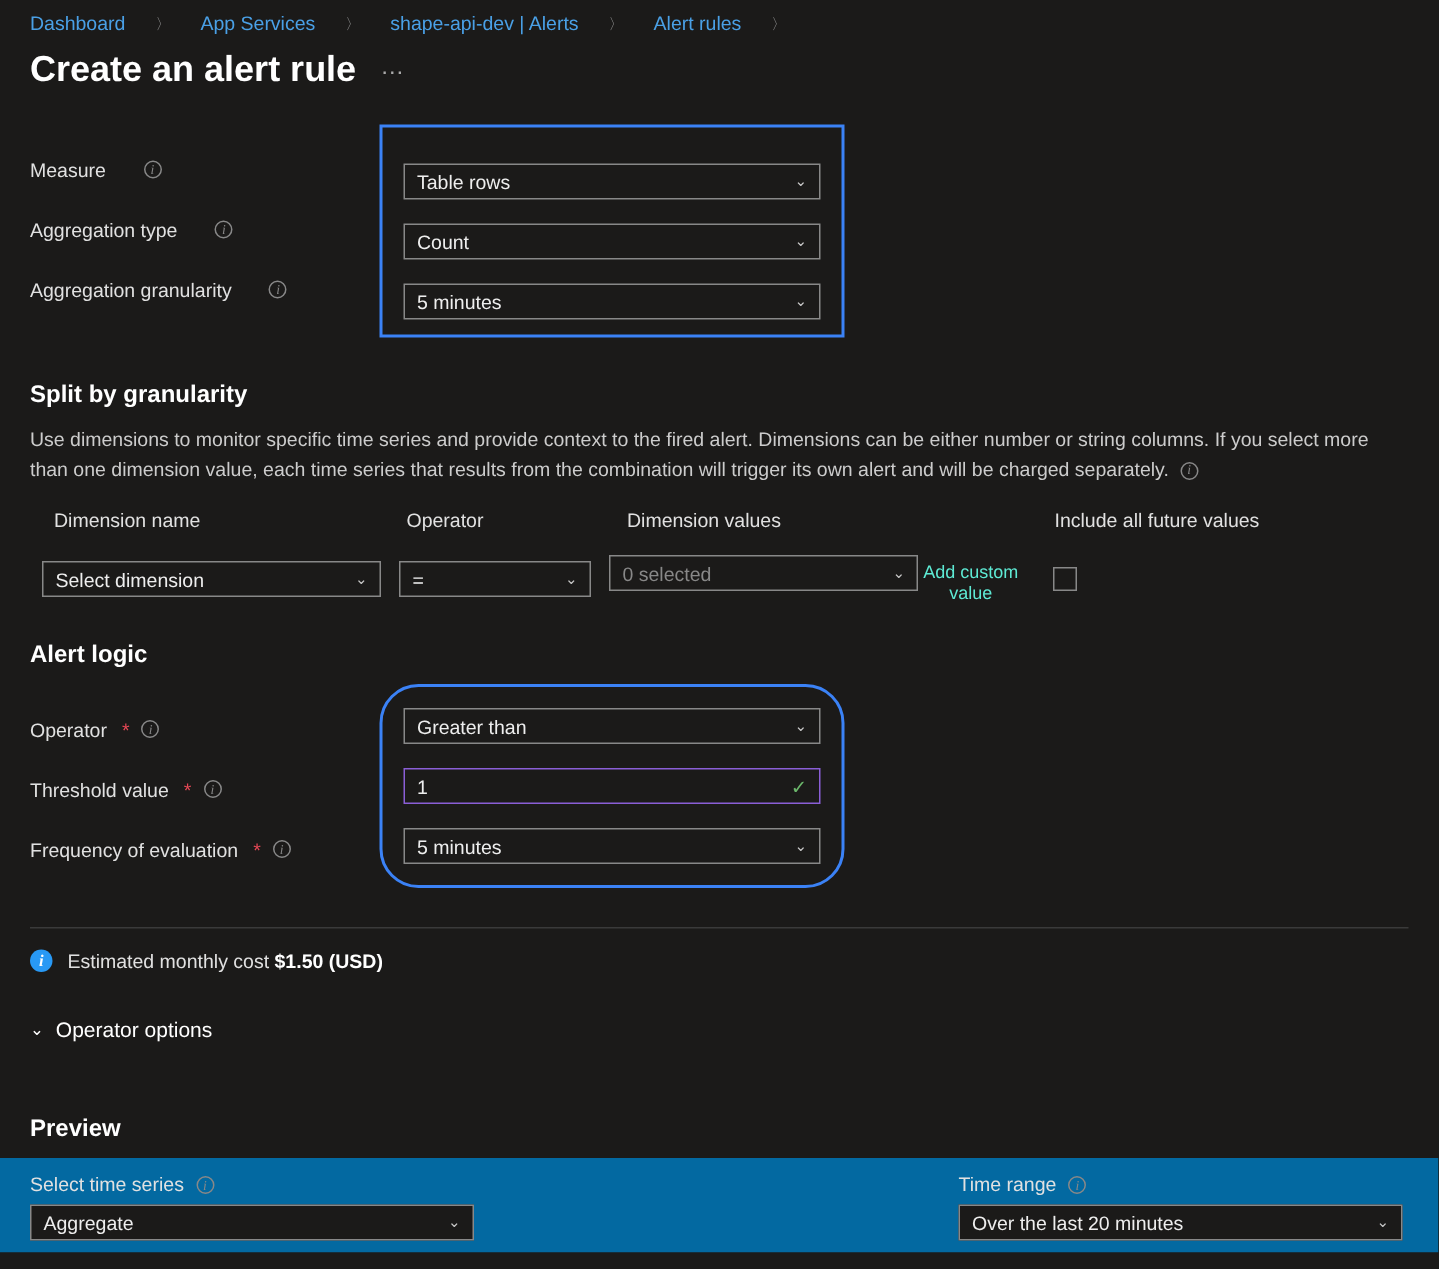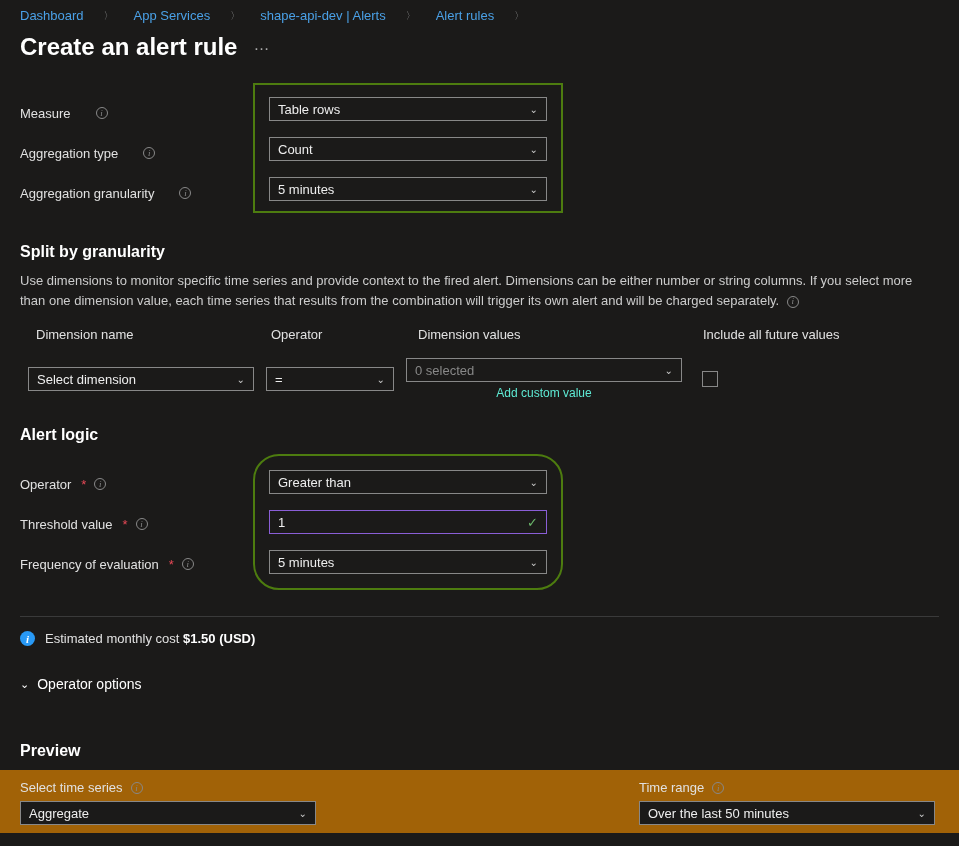--- a/index.html
+++ b/index.html
@@ -44,50 +44,50 @@
   }
   .dropdown .chev { font-size: 10px; color: #ccc; }
 
   .textbox {
     display: flex; align-items: center; justify-content: space-between;
     border: 1px solid #8a5ed6; background: #1b1a19; padding: 4px 8px;
     height: 24px; color: #eee; font-size: 13px;
   }
   .check { color: #6bb76b; font-size: 13px; }
 
-  .highlight-box { border: 2px solid #4d7c0f; padding: 12px 14px 10px 14px; }
+  .highlight-box { border: 2px solid #3b82f6; padding: 24px 14px 10px 14px; }
   .highlight-top { width: 310px; margin-left: 233px; }
   .highlight-mid { width: 310px; margin-left: 233px; margin-top: 2px; border-radius: 26px; }
 
   .dim-desc { font-size: 13px; color: #ccc; line-height: 1.55; margin-bottom: 16px; }
   .dim-desc .info-icon { vertical-align: middle; margin-left: 4px; }
 
   .dim-headers { display: flex; padding-left: 16px; margin-bottom: 16px; font-size: 13px; color: #e1e1e1; }
   .dim-col-1 { width: 235px; }
   .dim-col-2 { width: 147px; }
   .dim-col-3 { width: 285px; }
   .dim-col-4 { flex: 1; }
 
   .dim-row { display: flex; align-items: center; gap: 12px; padding-left: 8px; }
   .dim-row .dropdown:nth-child(1) { width: 226px; }
   .dim-row .dropdown:nth-child(2) { width: 128px; }
-  .dim-row .dv-wrap { width: 276px; display:flex; flex-direction: column; }
+  .dim-row .dv-wrap { width: 276px; display:flex; flex-direction: row; }
   .dim-row .dv-wrap .dropdown { width:100%; color:#888; }
   .add-custom { text-align: center; font-size: 12px; color: #5eead4; margin-top: 4px; }
   .dim-check { width: 16px; height: 16px; border: 1px solid #888; margin-left: 8px; cursor: pointer; }
 
   .divider { border-top: 1px solid #3a3a3a; margin: 8px 0 14px 0; }
 
   .cost-row { display: flex; align-items: center; gap: 10px; font-size: 13px; margin-top: 4px; margin-bottom: 30px;}
   .cost-row .bold { font-weight: 700; color: #fff; }
 
   .adv-toggle { display: flex; align-items: center; gap: 8px; font-size: 14px; cursor: pointer; color:#fff; margin-bottom: 50px; }
   .adv-toggle .chev { font-size: 11px; }
 
-  .preview-bar { background: #a16207; padding: 10px 0 0 0; margin: 6px -20px 0 -20px; }
+  .preview-bar { background: #0369a1; padding: 10px 0 0 0; margin: 6px -20px 0 -20px; }
   .preview-inner { padding: 0 20px 8px 20px; }
   .preview-cols { display: flex; gap: 40px; }
   .preview-col { flex:1; }
   .preview-col-right { flex:0 0 300px; }
   .preview-label { display: flex; align-items: center; gap: 8px; font-size: 13px; margin-bottom: 6px; }
 
   
   .measure-block, .logic-block { position: relative; }
   .stack { display:flex; flex-direction: column; gap: 16px; }
   .label-col { position:absolute; left:0; top:0; display:flex; flex-direction:column; gap:16px; }
@@ -252,19 +252,19 @@
           <span>Aggregate</span>
             <span class="chev">⌄</span>
         </div>
       </div>
       <div class="preview-col-right">
         <div class="preview-label">
           <span>Time range</span>
           <span class="info-icon"></span>
         </div>
         <div class="dropdown" style="width:296px">
-          <span>Over the last 50 minutes</span>
+          <span>Over the last 20 minutes</span>
             <span class="chev">⌄</span>
         </div>
       </div>
     </div>
   </div>
 </div>
 
 </body></html>

